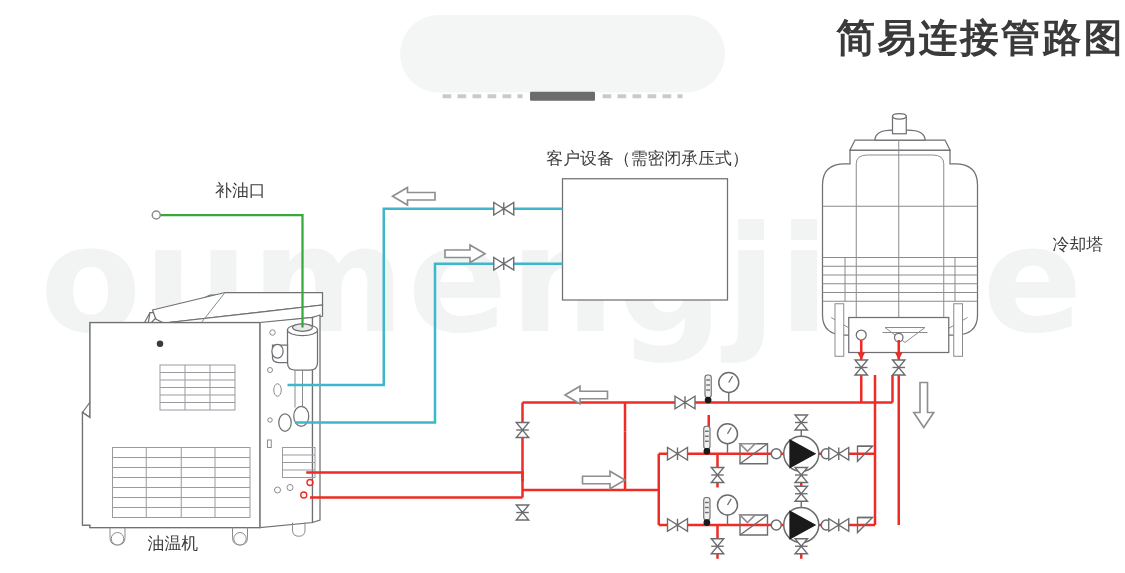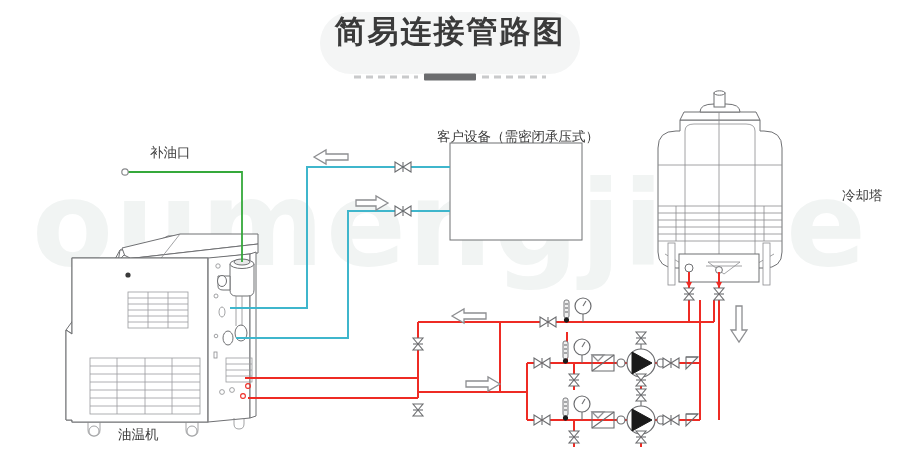--- a/index.html
+++ b/index.html
@@ -11,21 +11,21 @@
   .watermark{
     position:absolute;left:0;top:224px;width:900px;
     text-align:center;font-size:118px;font-weight:700;
     color:#f1f4f3;letter-spacing:2px;line-height:1;
     transform:translateY(-50%);
     user-select:none;pointer-events:none;z-index:0;
     font-family:"DejaVu Sans","Liberation Sans",sans-serif;
   }
 
   
-  .title-wrap{position:absolute;left:0;top:8px;width:900px;text-align:center;z-index:5;}
+  .title-wrap{position:absolute;left:0;top:8px;width:900px;text-align:right;z-index:5;}
   .title-blob{
     position:absolute;left:50%;top:4px;transform:translateX(-50%);
     width:260px;height:62px;background:#f4f5f5;border-radius:34px;z-index:-1;
   }
   .title{
     font-size:31px;font-weight:700;color:#3a3a3a;letter-spacing:2px;
     line-height:46px;
   }
   .divider{
     position:absolute;left:50%;top:62px;transform:translateX(-50%);
@@ -67,22 +67,22 @@
   <div class="title-wrap">
     <div class="title-blob"></div>
     <div class="title">简易连接管路图</div>
     <svg class="divider" viewBox="0 0 196 14">
       <line x1="2" y1="7" x2="66" y2="7" stroke="#c9cacb" stroke-width="3.2" stroke-dasharray="7 5"></line>
       <rect x="72" y="3.4" width="52" height="7.2" rx="1" fill="#6b6c6e"></rect>
       <line x1="130" y1="7" x2="194" y2="7" stroke="#c9cacb" stroke-width="3.2" stroke-dasharray="7 5"></line>
     </svg>
   </div>
 
-  <div class="lbl" style="left:150px;top:144px;">补油口</div>
-  <div class="lbl" style="left:437px;top:128px;">客户设备（需密闭承压式）</div>
+  <div class="lbl" style="left:172px;top:144px;">补油口</div>
+  <div class="lbl" style="left:437px;top:118px;">客户设备（需密闭承压式）</div>
   <div class="lbl" style="left:842px;top:187px;">冷却塔</div>
   <div class="lbl" style="left:118px;top:426px;">油温机</div>
 
   <svg class="layer equip" viewBox="0 0 900 458">
 
     <g>
 
       <polygon class="mline fillw" points="108,265 168,236 255,236 255,250 120,250 108,272"></polygon>
       <polygon class="mline fillw" points="120,250 255,250 255,262 118,262"></polygon>
 

